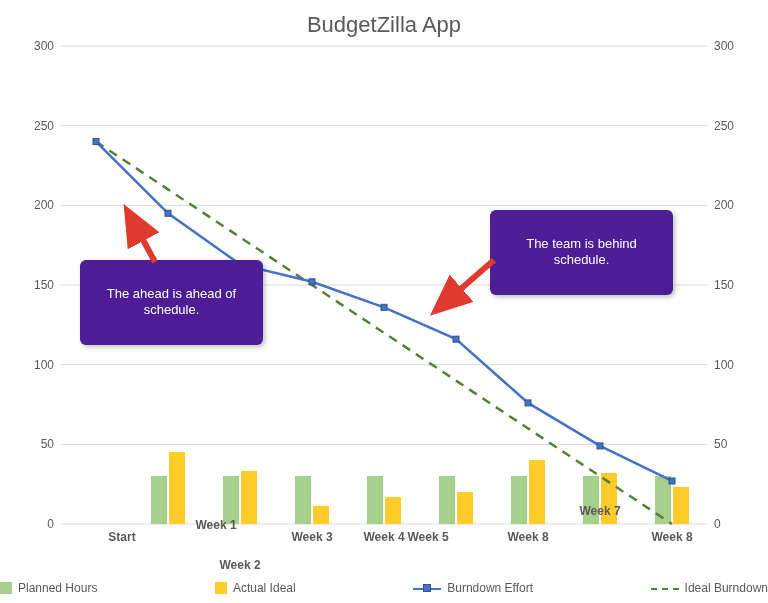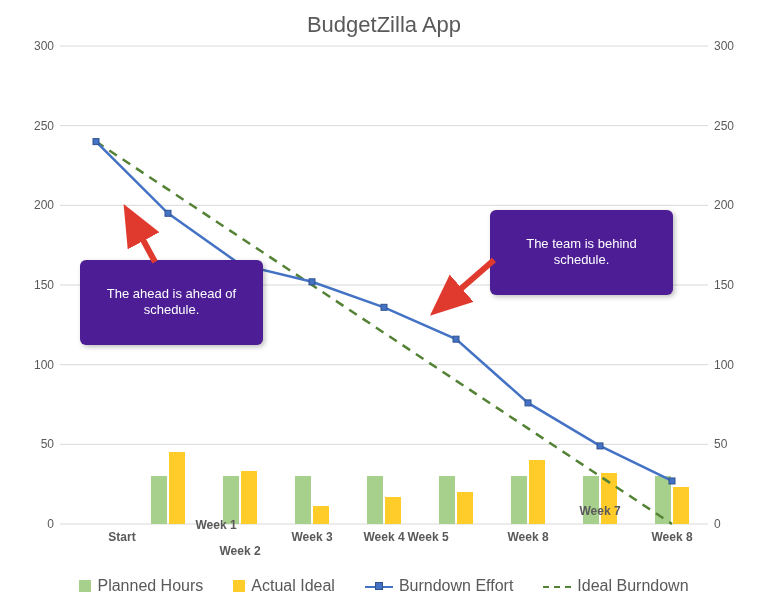--- a/index.html
+++ b/index.html
@@ -68,24 +68,24 @@
     left: 0; top: 0;
     width: 100%; height: 100%;
     overflow: visible;
   }
   .legend {
     position: absolute;
     bottom: 8px;
     left: 0;
     width: 100%;
     display: flex;
-    justify-content: center;
+    justify-content: space-between;
     align-items: center;
     gap: 30px;
-    font-size: 16px;
+    font-size: 12px;
     color: #595959;
   }
   .legend-item {
     display: flex;
     align-items: center;
     gap: 6px;
   }
   .swatch-box {
     width: 12px;
     height: 12px;
@@ -242,19 +242,19 @@
 <div class="y-label-left" style="top: 285px;">150</div>
 <div class="y-label-right" style="top: 285px;">150</div>
 <div class="y-label-left" style="top: 205.333px;">200</div>
 <div class="y-label-right" style="top: 205.333px;">200</div>
 <div class="y-label-left" style="top: 125.667px;">250</div>
 <div class="y-label-right" style="top: 125.667px;">250</div>
 <div class="y-label-left" style="top: 46px;">300</div>
 <div class="y-label-right" style="top: 46px;">300</div>
 <div class="x-label" style="left: 96px; top: 530px; margin-left: 26px;">Start</div>
 <div class="x-label" style="left: 168px; top: 518px; margin-left: 48px;">Week 1</div>
-<div class="x-label" style="left: 240px; top: 544px;">Week 2</div>
+<div class="x-label" style="left: 240px; top: 558px;">Week 2</div>
 <div class="x-label" style="left: 312px; top: 530px; text-align: center;">Week 3</div>
 <div class="x-label" style="left: 384px; top: 530px;">Week 4</div>
 <div class="x-label" style="left: 428px; top: 530px;">Week 5</div>
 <div class="x-label" style="left: 528px; top: 530px;">Week 8</div>
 <div class="x-label" style="left: 600px; top: 504px;">Week 7</div>
 <div class="x-label" style="left: 672px; top: 530px;">Week 8</div>
 
 </body></html>

